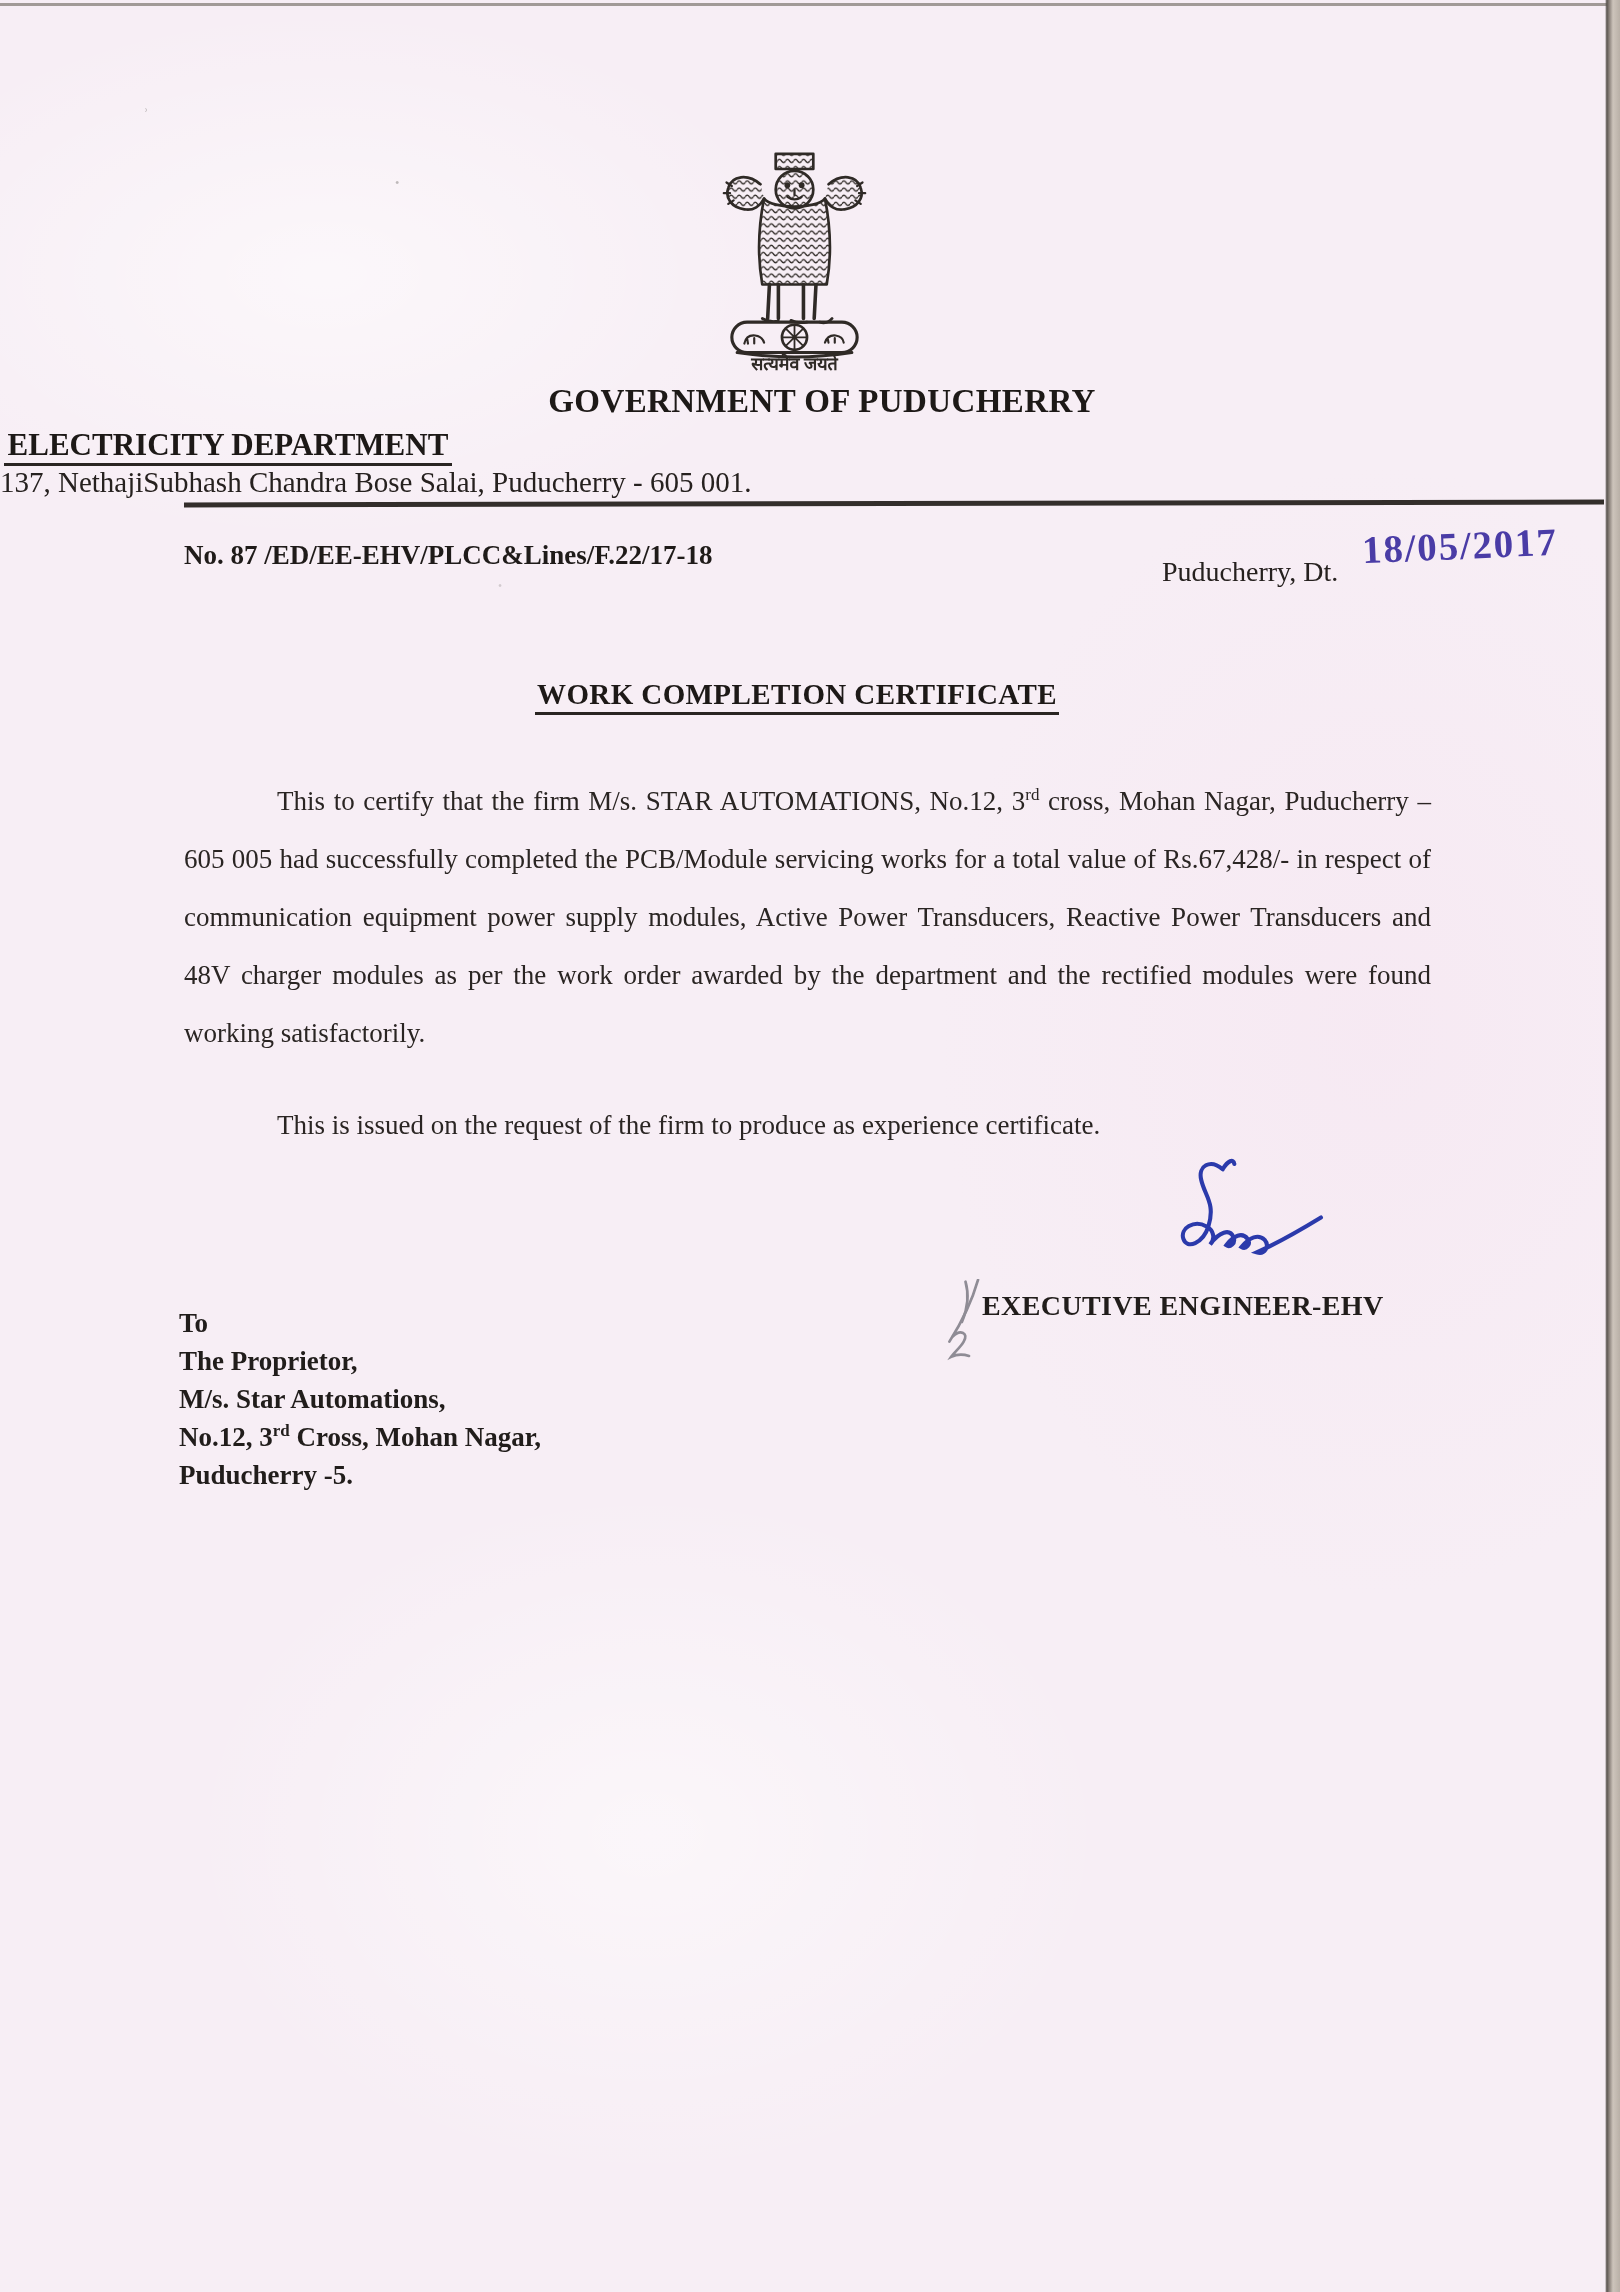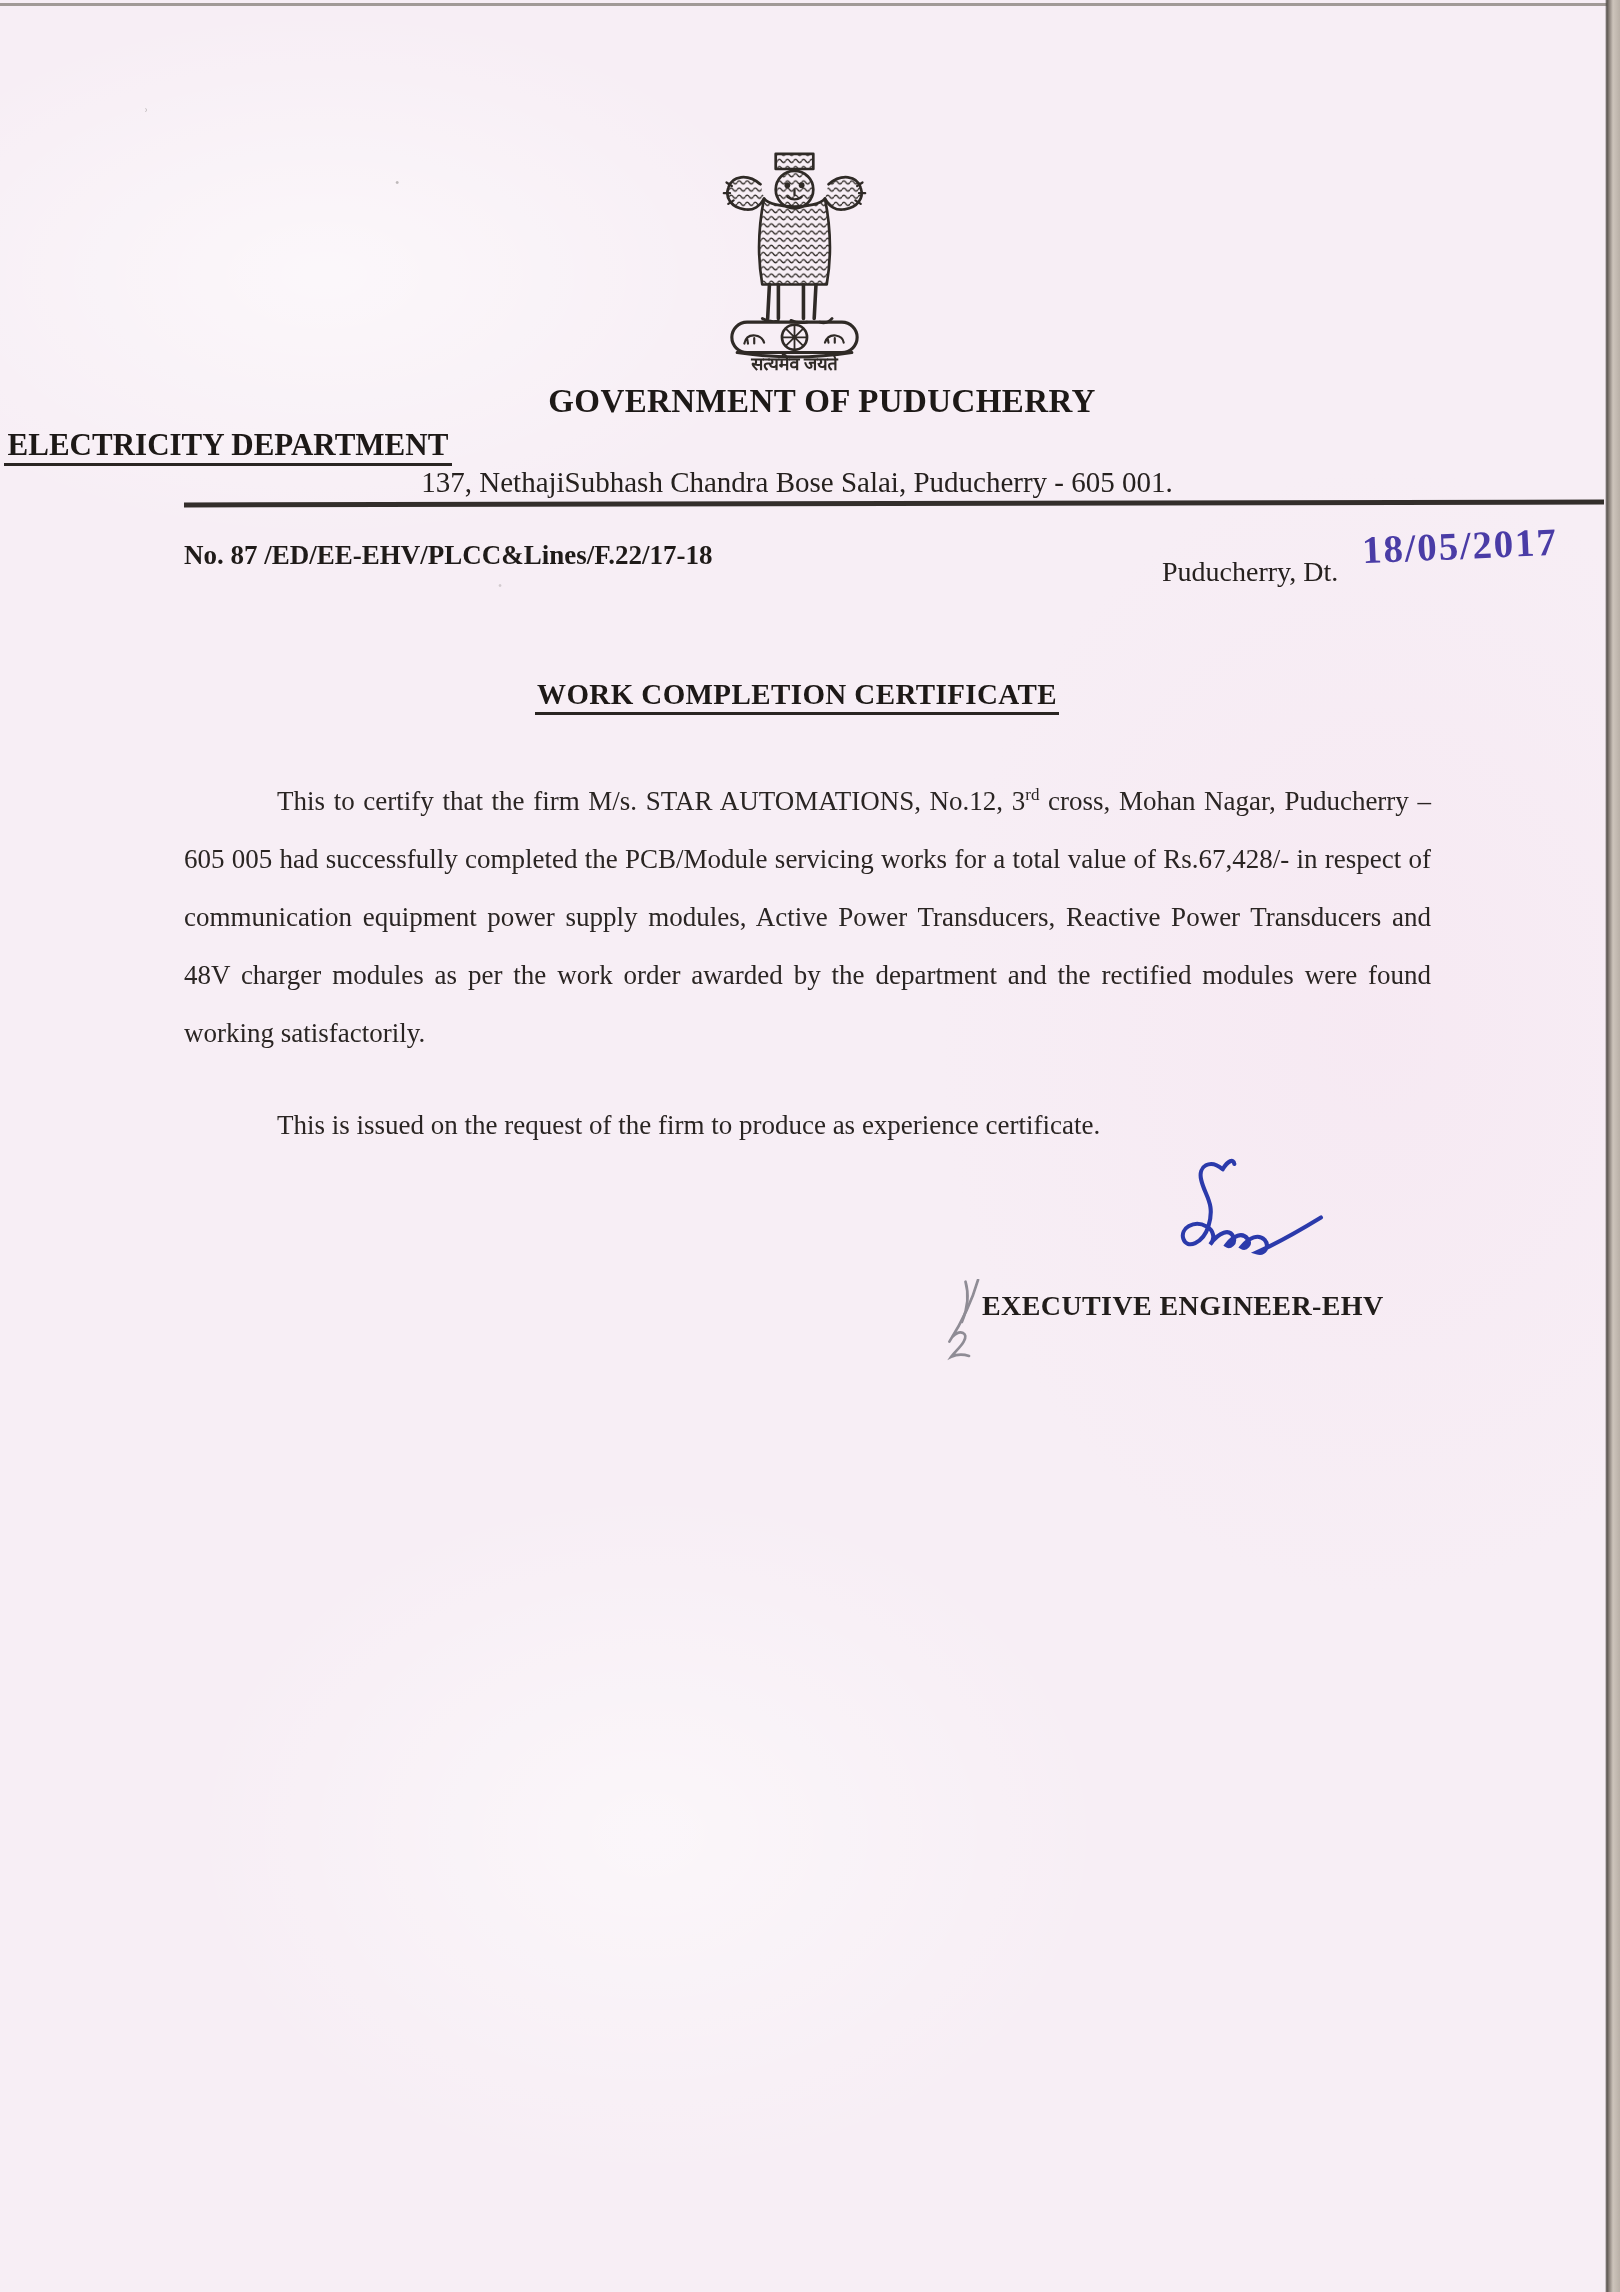--- a/index.html
+++ b/index.html
@@ -22,21 +22,21 @@
     background:linear-gradient(to right, rgba(0,0,0,0) 0px, #59534e 1.8px, #8f867f 4.5px, #cdc4bb 8px, #b9b0a7 15px);}
   .speck{position:absolute;color:#8e8a88;font-size:18px;opacity:.55;}
   
   .emblem{position:absolute;left:705px;top:150px;width:179px;height:226px;}
   .emblem svg{width:100%;height:100%;}
   
   .gov-title{position:absolute;left:0;top:383px;width:1594px;text-align:center;
     font-size:33px;font-weight:bold;letter-spacing:0.4px;color:#1d1917;padding-left:25px;}
   .dept-title{position:absolute;left:4px;top:427px;width:1594px;}
   .dept-title span{font-size:31px;font-weight:bold;color:#1d1917;border-bottom:3.6px solid #2a2522;padding:0 3.6px 0.9px 3.6px;}
-  .address-line{position:absolute;left:0;top:466px;width:1594px;text-align:center;
+  .address-line{position:absolute;left:0;top:466px;width:1594px;text-align:left;
     font-size:29px;color:#26211f;}
   .header-rule{position:absolute;left:184px;top:501px;width:1420px;height:4.5px;background:#332e2b;transform:rotate(-0.12deg);}
   
   .ref-number{position:absolute;left:184px;top:540px;font-size:27px;font-weight:bold;color:#1f1b19;}
   .place-date{position:absolute;left:1162px;top:556px;font-size:28px;color:#26211f;}
   .hand-date{position:absolute;left:1362px;top:523px;font-size:39px;color:#4a3ca6;
     letter-spacing:1.8px;transform:rotate(-2.5deg);font-weight:bold;}
   
   .doc-title{position:absolute;left:0;top:678px;width:1594px;text-align:center;}
   .doc-title span{font-size:29px;font-weight:bold;letter-spacing:0.4px;color:#1d1917;border-bottom:3.6px solid #2a2522;padding:0 1.8px 1.8px 1.8px;}
@@ -131,15 +131,22 @@
   <svg class="pencil-mark" viewBox="0 0 48 95" xmlns="http://www.w3.org/2000/svg">
     <g fill="none" stroke="#8f8c95" stroke-width="3" stroke-linecap="round">
       <path d="M24,3 C28,17 26,34 20,48"></path>
       <path d="M38,1 C32,22 20,48 6,70"></path>
       <path d="M10,64 C18,56 28,60 22,70 C18,77 12,81 8,87 C14,84 22,84 28,86"></path>
     </g>
   </svg>
 
   <div class="designation">EXECUTIVE ENGINEER-EHV</div>
 
+  <div class="recipient">
+    <div>To</div>
+    <div>The Proprietor,</div>
+    <div>M/s. Star Automations,</div>
+    <div>No.12, 3<sup>rd</sup> Cross, Mohan Nagar,</div>
+    <div>Puducherry -5.</div>
+  </div>
 
 </div>
 
 
 </body></html>

